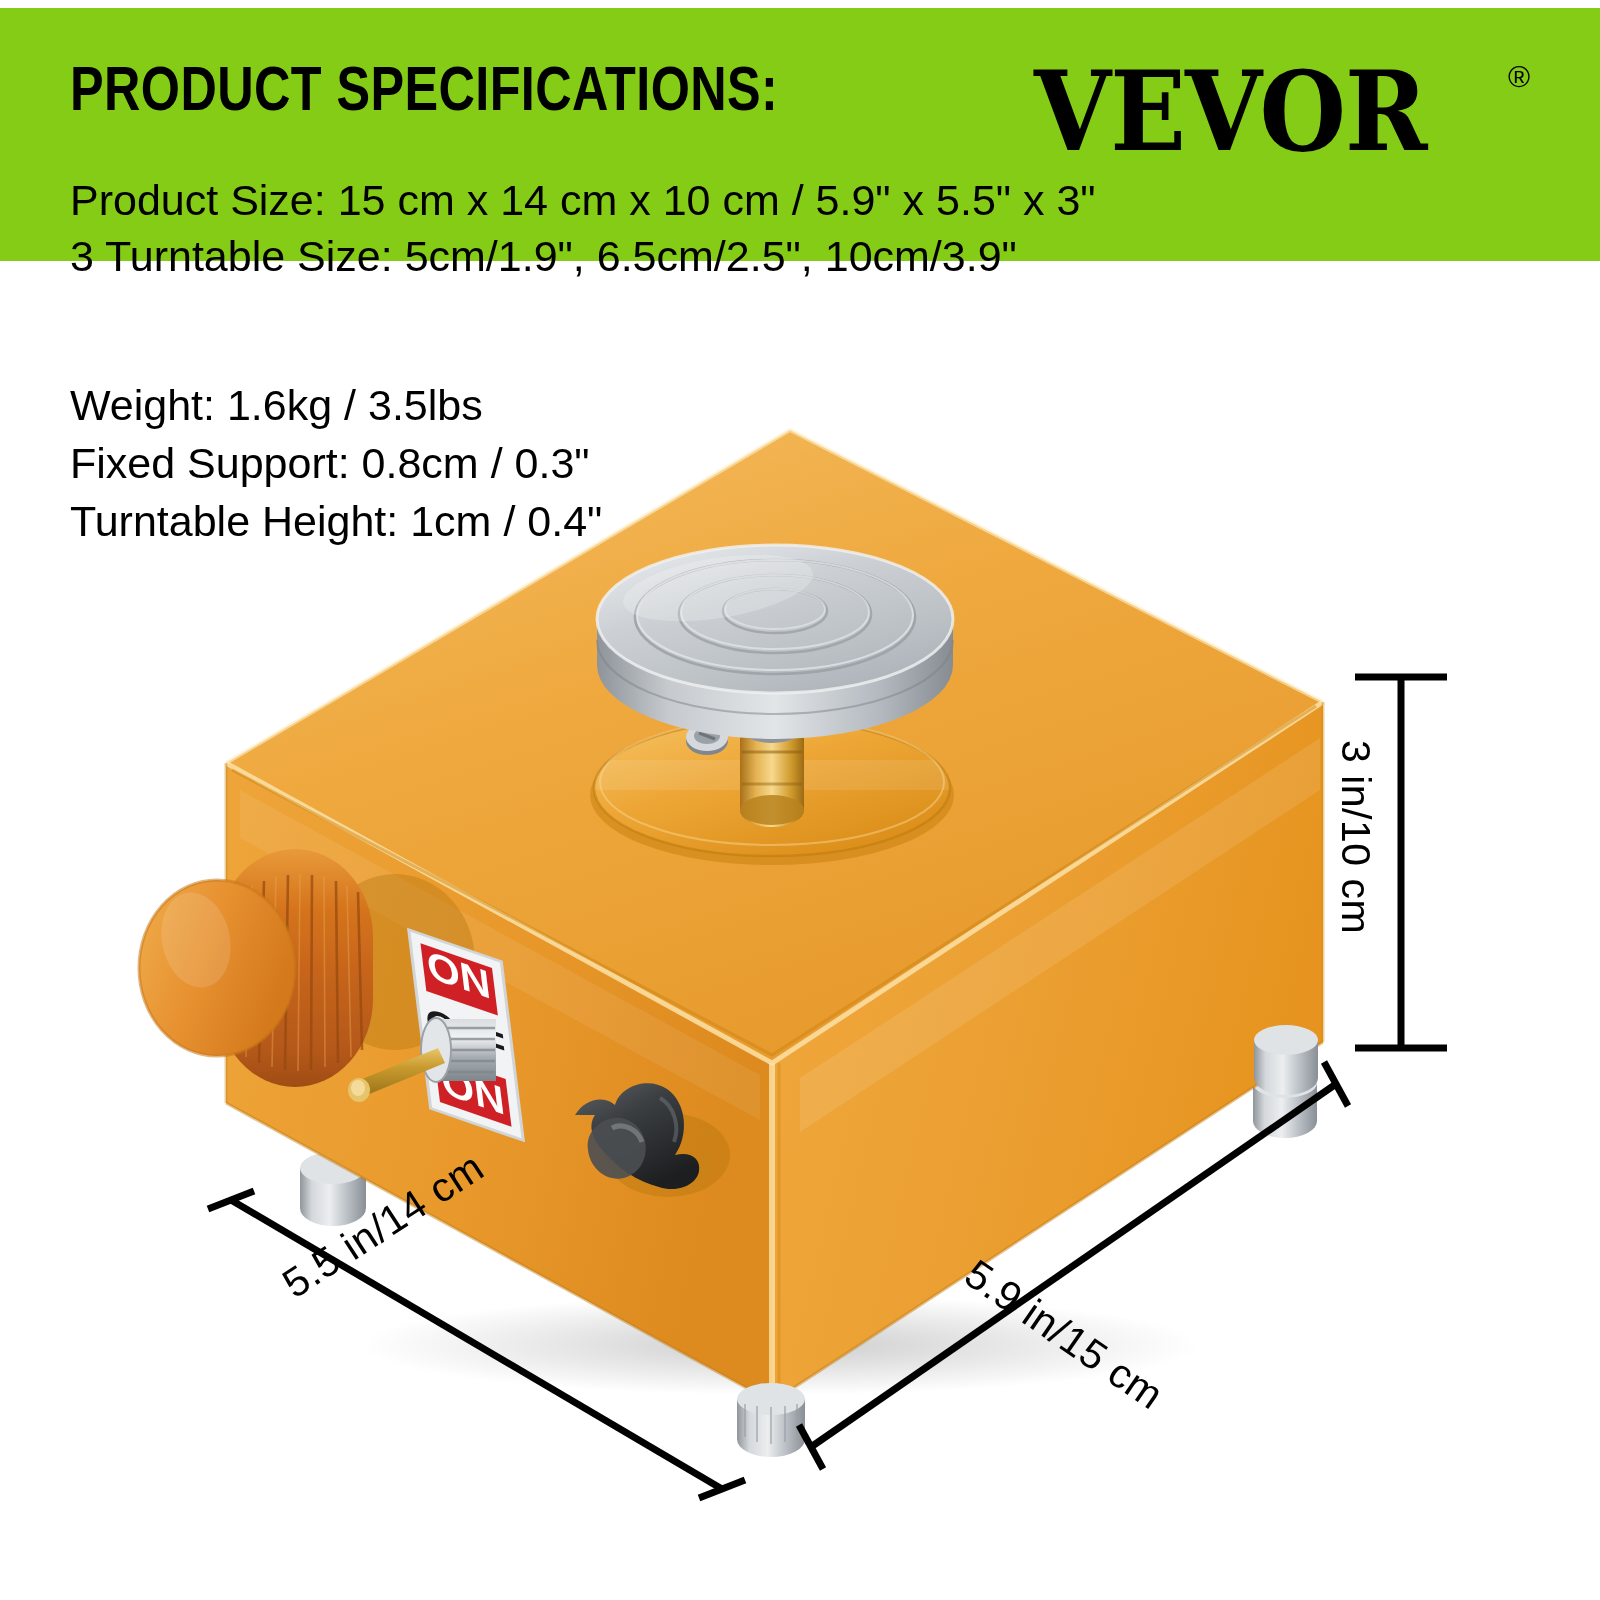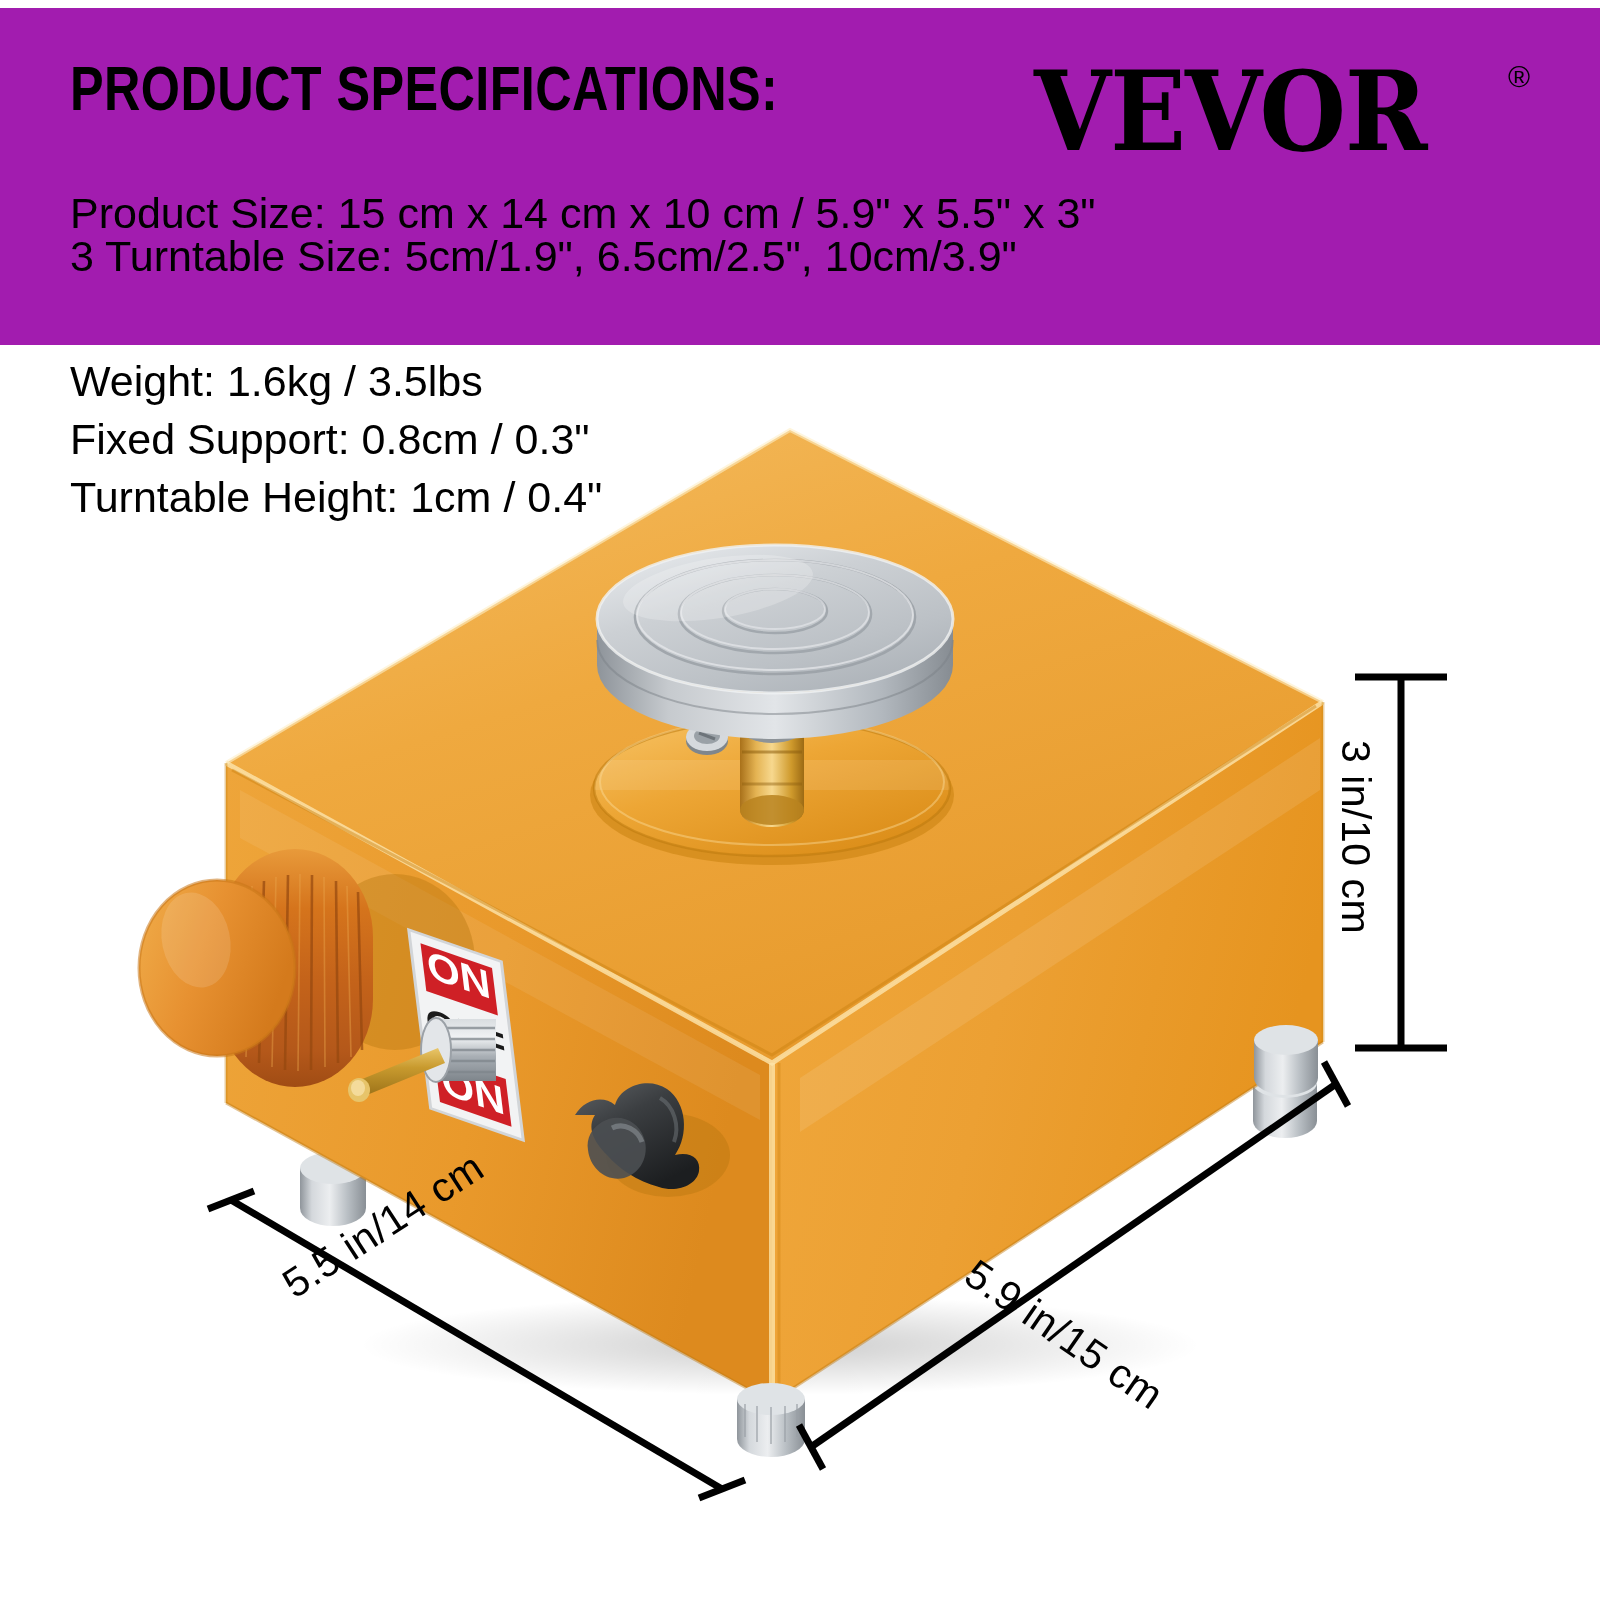--- a/index.html
+++ b/index.html
@@ -1,36 +1,36 @@
 <!DOCTYPE html>
 <html><head>
 <meta charset="utf-8">
 <style>
   html,body{margin:0;padding:0;background:#fff;}
   body{width:1600px;height:1600px;position:relative;overflow:hidden;
        font-family:"Liberation Sans","DejaVu Sans",sans-serif;color:#000;}
 
   
-  #banner{position:absolute;left:0;top:8px;width:1600px;height:337px;background:#a21caf;}
+  #banner{position:absolute;left:0;top:8px;width:1600px;height:253px;background:#84cc16;}
   #banner-title{position:absolute;left:70px;top:49px;font-size:63px;font-weight:bold;
       letter-spacing:.5px;line-height:1;white-space:nowrap;
       transform:scaleX(.80);transform-origin:left top;}
   #logo-wrap{position:absolute;left:1014px;top:48px;width:520px;height:112px;margin-left:20px;}
   #logo-text{position:absolute;left:0;top:0;font-size:108px;font-weight:bold;line-height:1;
       white-space:nowrap;letter-spacing:-1px;
       font-family:"DejaVu Serif","Liberation Serif",serif;
       transform:scaleX(.92) scaleY(1.02);transform-origin:left top;}
   #logo-reg{position:absolute;left:474px;top:6px;font-size:30px;line-height:1;
       font-family:"Liberation Sans",sans-serif;}
 
   .banner-line{position:absolute;left:70px;font-size:43px;line-height:1;white-space:nowrap;}
-  #bl0{top:184px;} #bl1{top:227px;}
+  #bl0{top:171px;} #bl1{top:227px;}
 
   
-  .white-line{position:absolute;left:70px;font-size:43px;line-height:1;white-space:nowrap;}
+  .white-line{position:absolute;left:70px;font-size:43px;line-height:1;white-space:nowrap;margin-top:24px;}
   #wl0{top:360px;} #wl1{top:418px;} #wl2{top:476px;}
 
   
   #product{position:absolute;left:0;top:0;width:1600px;height:1600px;}
 
   
   .dimlabel{position:absolute;font-size:41px;line-height:1;white-space:nowrap;
             letter-spacing:.5px;}
   #dim-h-label{left:1376px;top:740px;transform:rotate(90deg);transform-origin:left top;}
   #dim-w-label{left:981px;top:1253px;transform:rotate(34.5deg);transform-origin:left top;}

